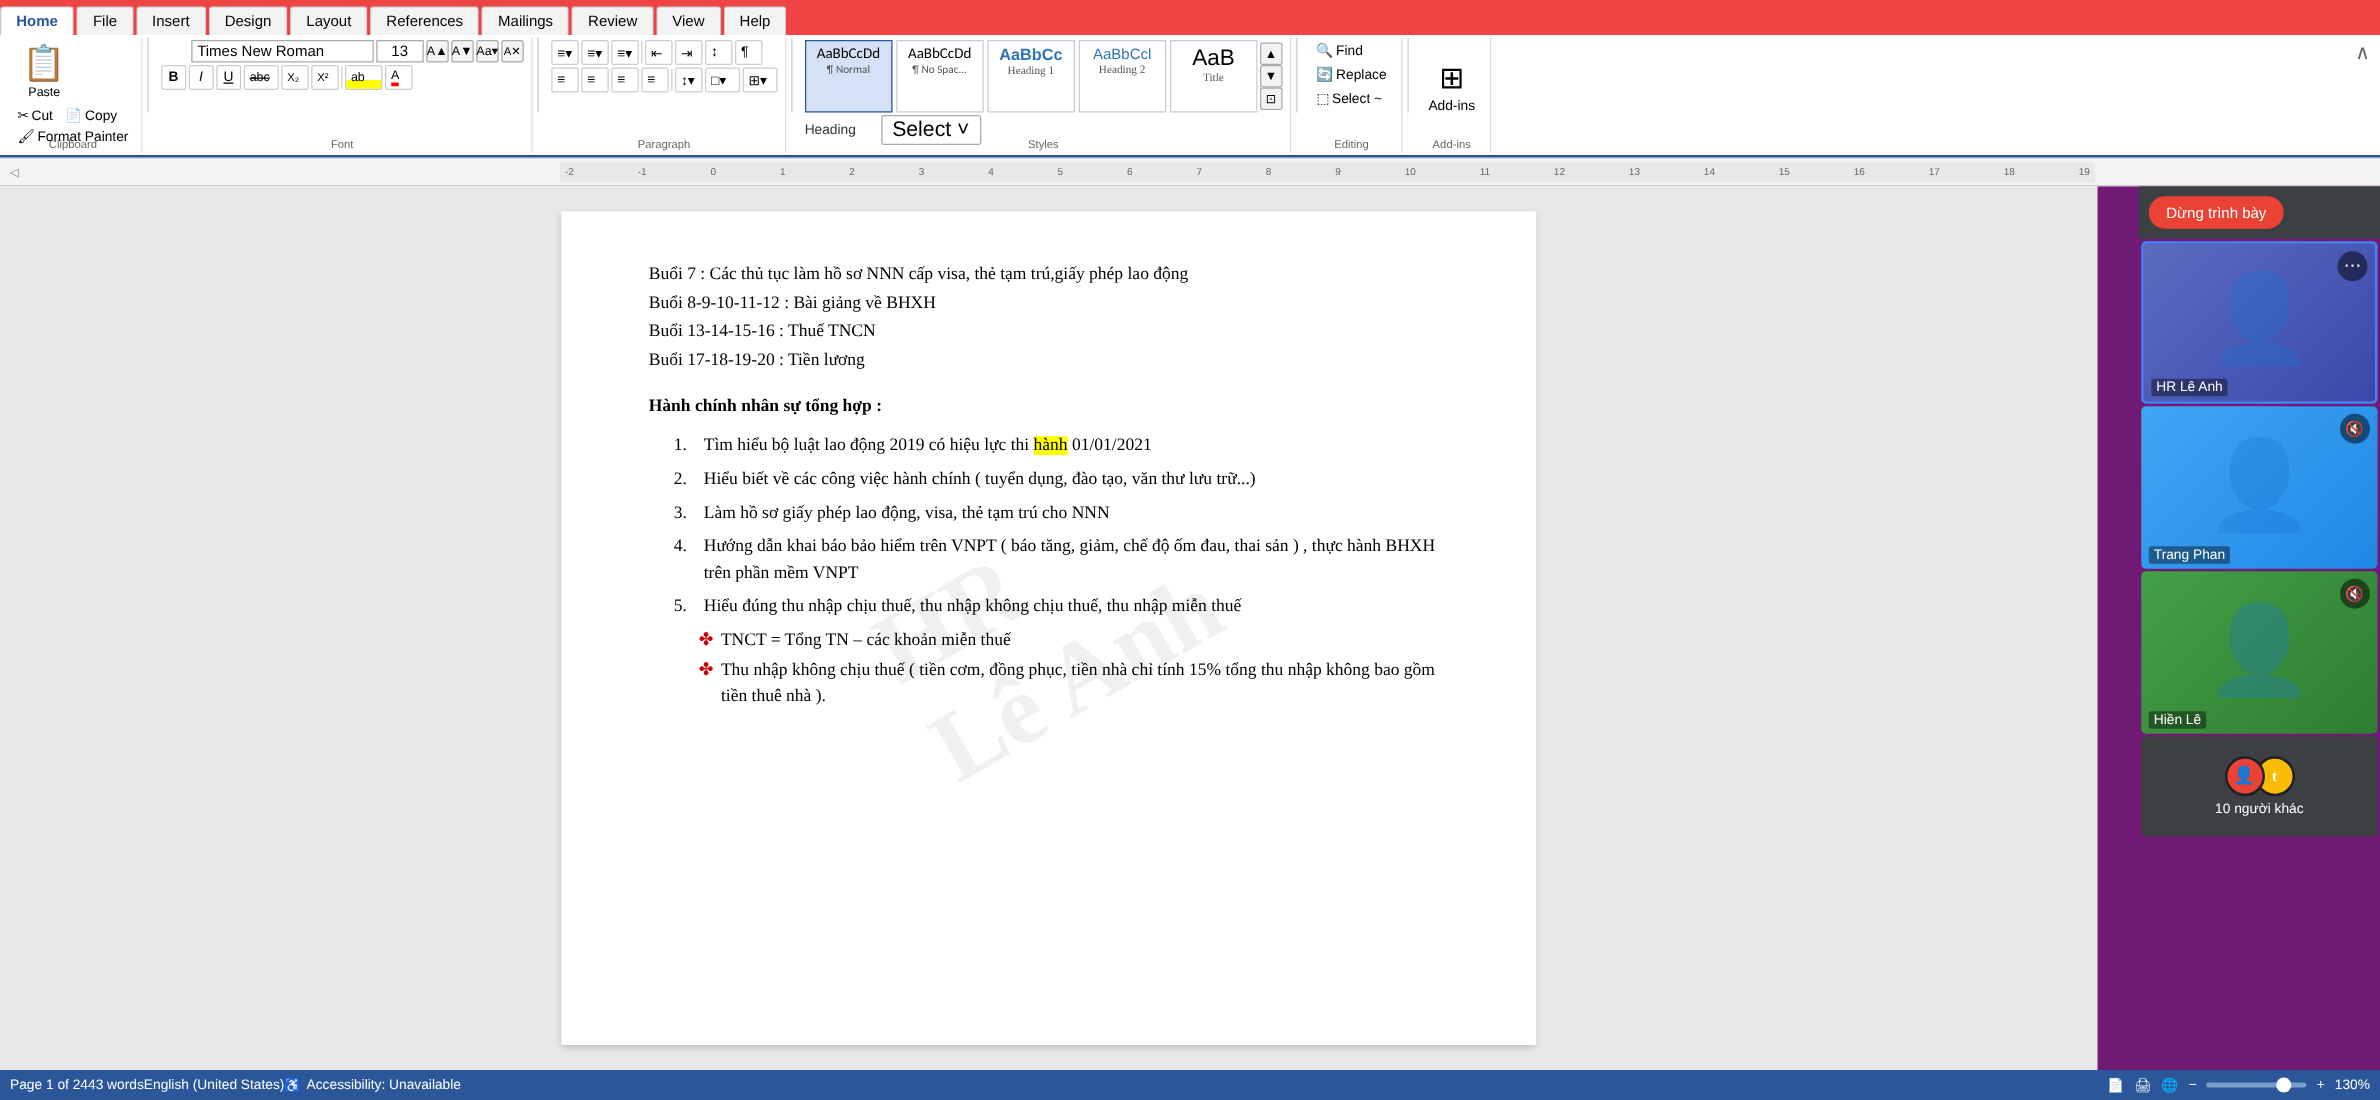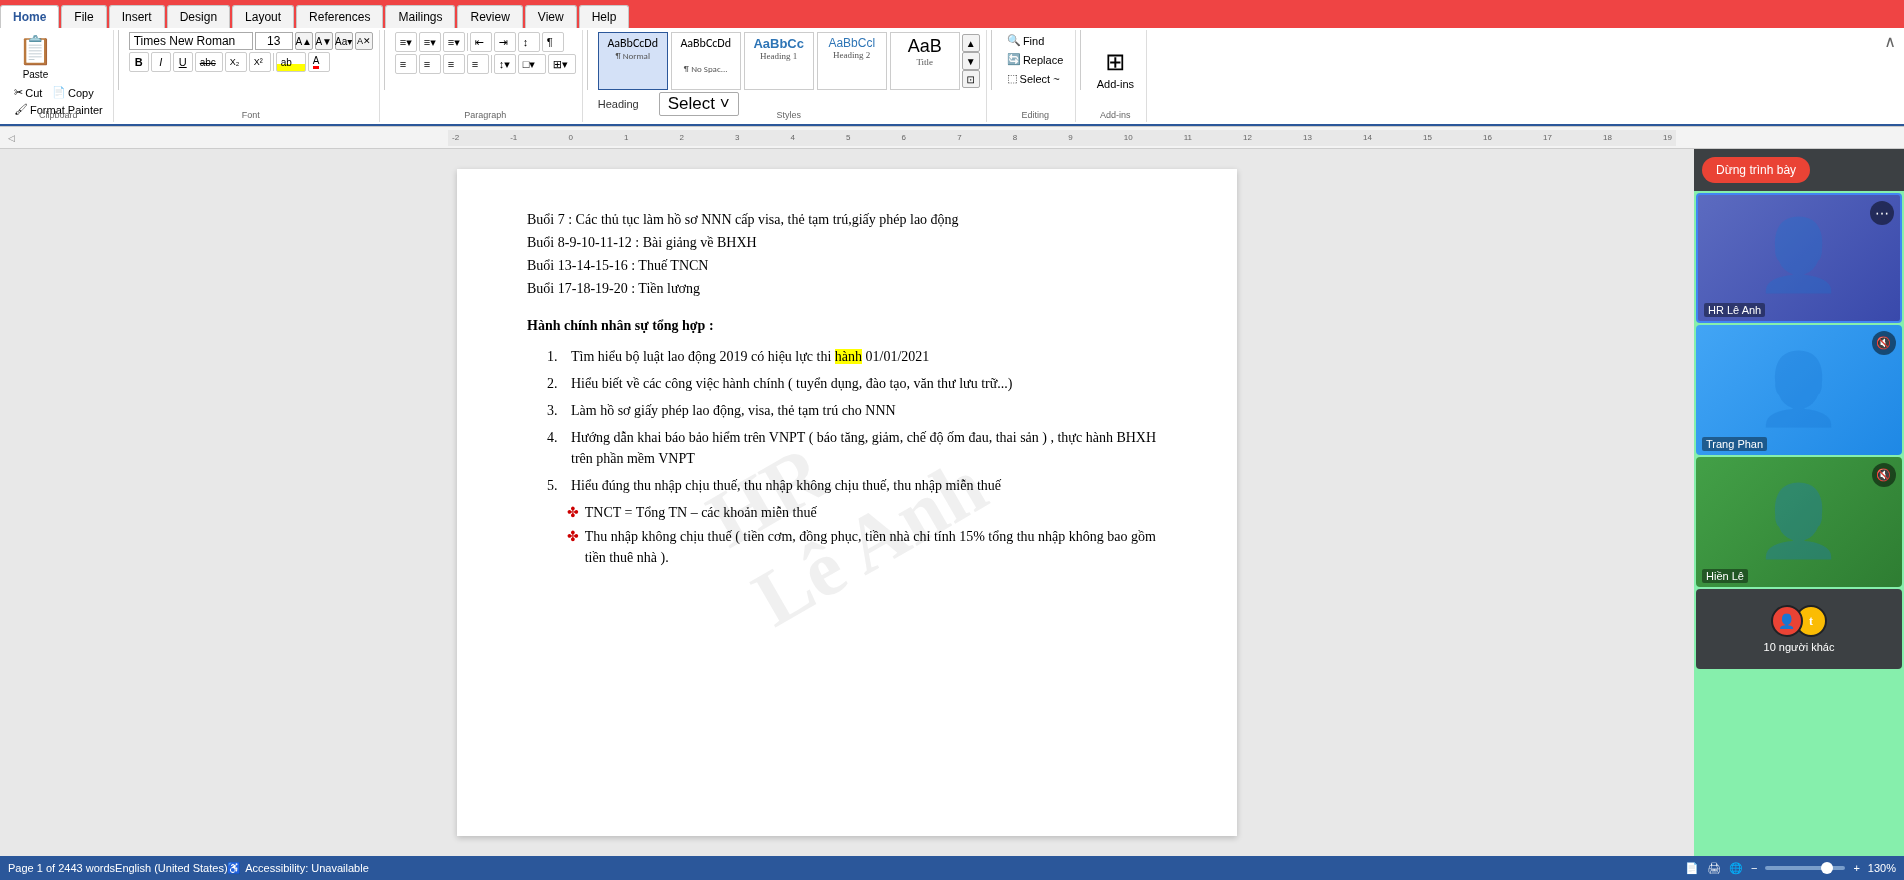--- a/index.html
+++ b/index.html
@@ -16,21 +16,21 @@
     
     .ribbon-main { display: flex; align-items: stretch; background: #fff; border-bottom: 2px solid #2b579a; padding: 2px 4px; min-height: 90px; }
     .ribbon-group { display: flex; flex-direction: column; align-items: center; padding: 2px 6px; border-right: 1px solid #ddd; position: relative; }
     .ribbon-group-label { font-size: 9px; font-family: 'Segoe UI', sans-serif; color: #666; position: absolute; bottom: 2px; }
     .ribbon-group-content { display: flex; align-items: center; flex: 1; padding-bottom: 14px; gap: 2px; }
 
     .btn-ribbon { background: none; border: none; cursor: pointer; padding: 2px 4px; border-radius: 2px; font-size: 11px; font-family: 'Segoe UI', sans-serif; display: flex; align-items: center; gap: 2px; white-space: nowrap; }
     .btn-ribbon.large { flex-direction: column; padding: 4px 6px; font-size: 10px; }
 
     
-    .font-name-box { width: 124px; border: 1px solid #aaa; font-size: 12px; padding: 1px 4px; font-family: 'Segoe UI', sans-serif; }
+    .font-name-box { width: 146px; border: 1px solid #aaa; font-size: 12px; padding: 1px 4px; font-family: 'Segoe UI', sans-serif; margin-left: 24px; }
     .font-size-box { width: 38px; border: 1px solid #aaa; font-size: 12px; padding: 1px 4px; font-family: 'Segoe UI', sans-serif; text-align: center; }
 
     .small-btn { border: 1px solid #aaa; background: #f3f3f3; cursor: pointer; width: 18px; height: 18px; font-size: 10px; display: flex; align-items: center; justify-content: center; border-radius: 2px; }
     .style-item { border: 1px solid #ccc; padding: 3px 8px; font-size: 11px; cursor: pointer; background: #fff; min-width: 70px; text-align: center; }
     .style-item.normal { font-family: 'Calibri', sans-serif; }
     .style-item.nospace { font-family: 'Calibri', sans-serif; }
 
     
     .ruler { height: 22px; background: #f3f3f3; border-bottom: 1px solid #ccc; display: flex; align-items: center; padding: 0 8px; font-size: 9px; color: #666; font-family: 'Segoe UI', sans-serif; flex-shrink: 0; }
     .ruler-inner { flex: 1; background: #e8e8e8; height: 16px; position: relative; margin-left: 220px; margin-right: 220px; }
@@ -64,21 +64,21 @@
 
     .highlight-yellow { background-color: #ffff00; }
 
     
     .status-bar { height: 24px; background: #2b579a; display: flex; align-items: center; padding: 0 8px; color: #fff; font-size: 11px; font-family: 'Segoe UI', sans-serif; flex-shrink: 0; gap: 0; }
     .status-bar-right { margin-left: auto; display: flex; align-items: center; gap: 8px; }
     .zoom-slider { width: 80px; height: 4px; background: #7a9ecb; border-radius: 2px; position: relative; }
     .zoom-thumb { width: 12px; height: 12px; background: #fff; border-radius: 50%; position: absolute; top: -4px; left: 70%; }
 
     
-    .right-panel { width: 210px; background: #86efac; display: flex; flex-direction: column; }
+    .right-panel { width: 226px; background: #701a75; display: flex; flex-direction: column; padding-left: 33px; }
     .right-panel-header { background: #3c4043; padding: 8px; display: flex; align-items: center; justify-content: space-between; }
     .presenter-btn { background: #ea4335; color: #fff; border: none; border-radius: 20px; padding: 6px 14px; font-size: 12px; font-family: 'Segoe UI', sans-serif; cursor: pointer; }
     .video-grid { flex: 1; display: flex; flex-direction: column; gap: 2px; padding: 2px; overflow-y: auto; }
     .video-tile { position: relative; background: #3c4043; border-radius: 4px; overflow: hidden; height: 120px; display: flex; align-items: flex-end; }
     .video-tile-label { position: absolute; bottom: 4px; left: 6px; color: #fff; font-size: 11px; font-family: 'Segoe UI', sans-serif; background: rgba(0,0,0,0.4); padding: 1px 4px; border-radius: 2px; }
     .video-tile-more { position: absolute; top: 6px; right: 6px; background: rgba(0,0,0,0.5); border-radius: 50%; width: 24px; height: 24px; display: flex; align-items: center; justify-content: center; color: #fff; font-size: 14px; cursor: pointer; }
     .video-tile-mute { position: absolute; top: 6px; right: 6px; background: rgba(0,0,0,0.5); border-radius: 50%; width: 24px; height: 24px; display: flex; align-items: center; justify-content: center; color: #fff; font-size: 12px; }
     .video-tile-others { background: #3c4043; border-radius: 4px; height: 80px; display: flex; align-items: center; justify-content: center; gap: 4px; padding: 8px; flex-direction: column; }
     .others-avatars { display: flex; gap: -4px; }
     .mini-avatar { width: 32px; height: 32px; border-radius: 50%; display: flex; align-items: center; justify-content: center; font-size: 14px; color: #fff; border: 2px solid #202124; }
@@ -198,21 +198,21 @@
         <div style="display:flex; gap:2px; align-items:stretch;">
           <div style="display:flex; gap:3px;">
 
             <div class="style-item normal" style="background:#d4e1f7; border:1px solid #2b579a;">
               <div style="font-family:Calibri,sans-serif; font-size:12px;">AaBbCcDd</div>
               <div style="font-size:9px; color:#555;">¶ Normal</div>
             </div>
 
             <div class="style-item nospace">
               <div style="font-family:Calibri,sans-serif; font-size:12px;">AaBbCcDd</div>
-              <div style="font-size:9px; color:#555;margin-top:13px;">¶ No Spac...</div>
+              <div style="font-size:9px; color:#555;">¶ No Spac...</div>
             </div>
 
             <div class="style-item">
               <div style="font-family:'Calibri Light',sans-serif; font-size:13px; color:#2e75b6; font-weight:bold;">AaBbCc</div>
               <div style="font-size:9px; color:#555;">Heading 1</div>
             </div>
 
             <div class="style-item">
               <div style="font-family:'Calibri Light',sans-serif; font-size:12px; color:#2e75b6;">AaBbCcl</div>
               <div style="font-size:9px; color:#555;">Heading 2</div>

